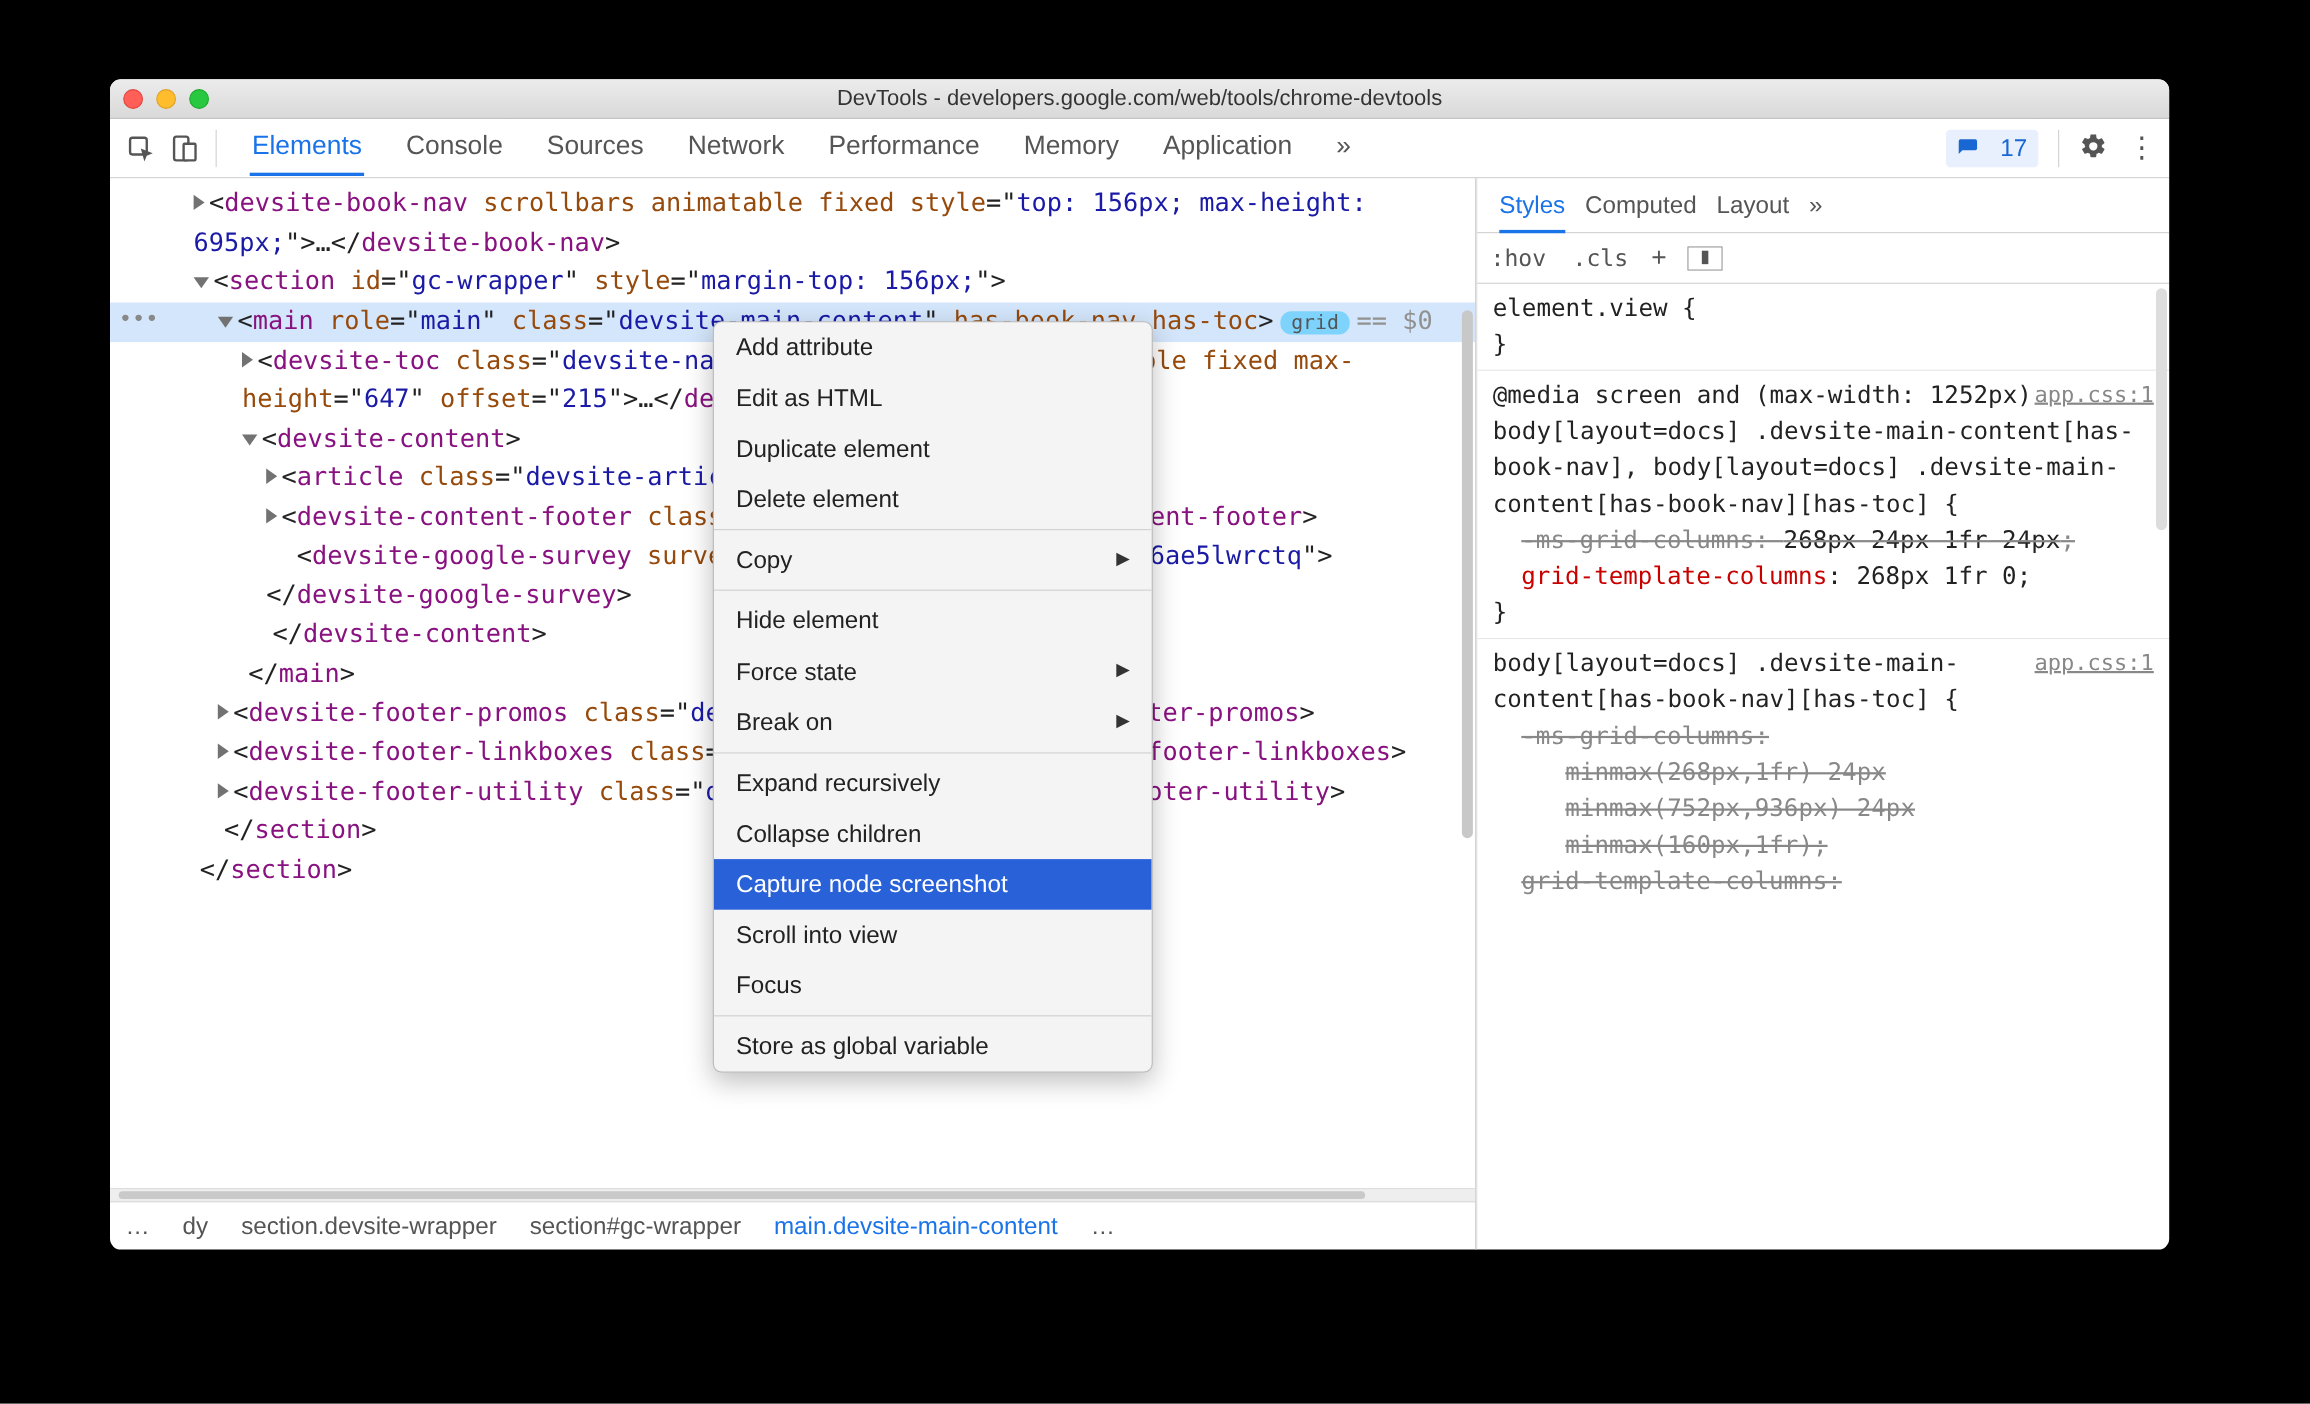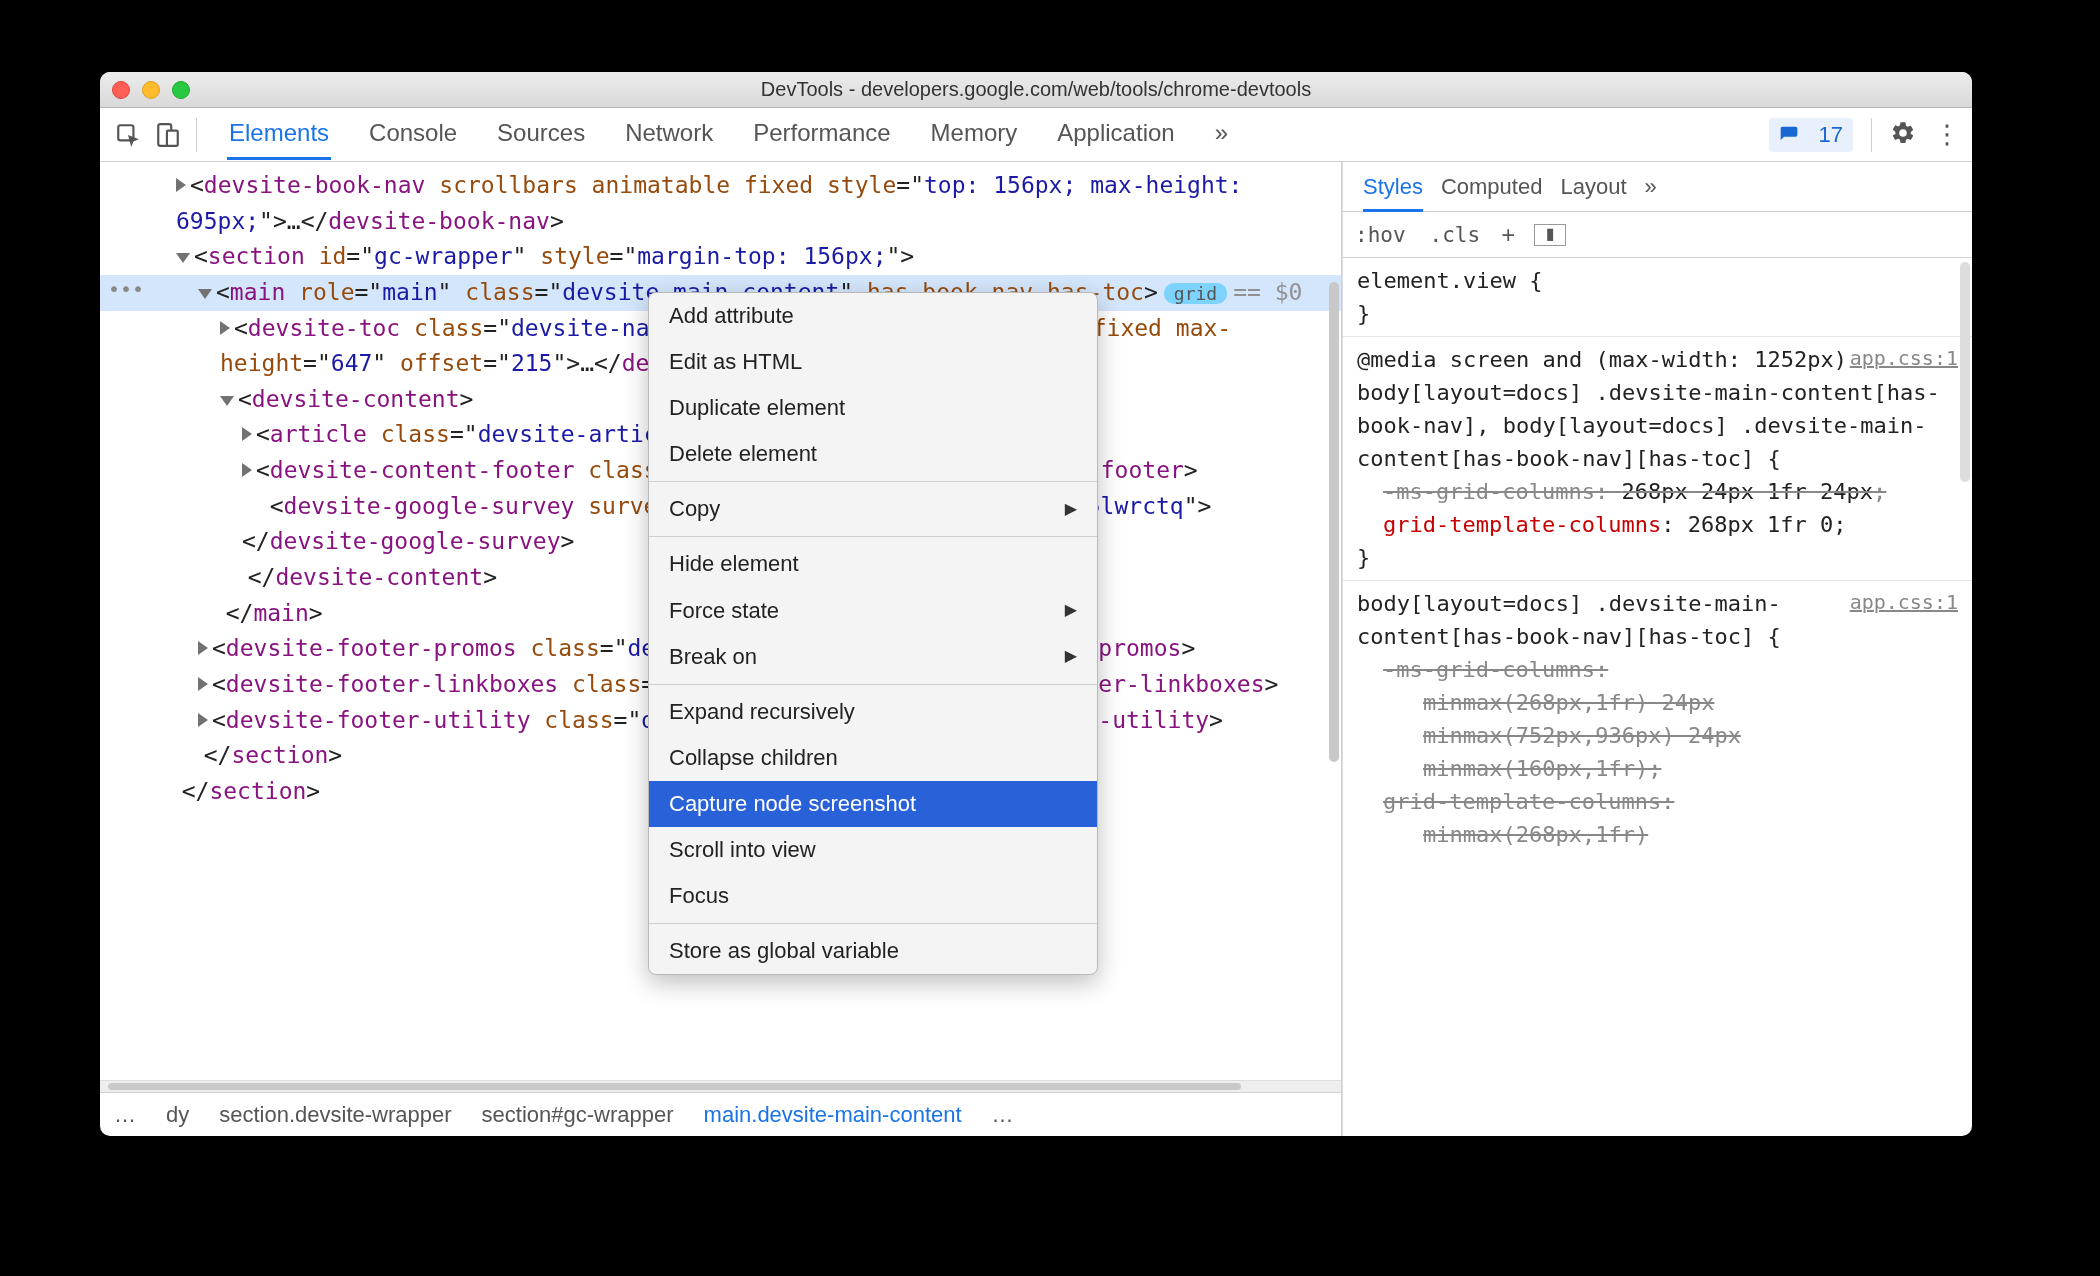--- a/index.html
+++ b/index.html
@@ -88,21 +88,21 @@
   .attrv{color:#1a1aa6}
   .txt{color:#222}
   .selrow{background:#d4e6fb}
   .badge{background:#7dd3fc;color:#555;border-radius:10px;padding:0 10px;font-size:18px;margin:0 6px}
   .eqsel{color:#919191}
   .gutter-dots{position:absolute;left:8px;color:#888;font-size:20px}
 
   
   .ctxmenu {
     position:absolute;
-    width:450px;
+    width:400px;
     background:#f4f4f4;
     border:1px solid #b9b9b9;
     border-radius:8px;
     box-shadow:0 8px 24px rgba(0,0,0,0.25);
     font-family:-apple-system,BlinkMacSystemFont,sans-serif;
     font-size:22px;
     color:#222;
     overflow:hidden;
   }
   .ctxmenu .mi{padding:6px 20px;display:flex;align-items:center}
@@ -299,19 +299,18 @@
           <div>}</div>
         </div>
         <div class="rule" style="border-bottom:none">
           <span class="src">app.css:1</span>
           <div class="selector">body[layout=docs] .devsite-main-content[has-book-nav][has-toc] {</div>
           <div class="indent strike"><span class="prop">-ms-grid-columns:</span></div>
           <div class="indent2 strike">minmax(268px,1fr) 24px</div>
           <div class="indent2 strike">minmax(752px,936px) 24px</div>
           <div class="indent2 strike">minmax(160px,1fr);</div>
           <div class="indent strike"><span class="prop">grid-template-columns:</span></div>
-          <div class="indent2 strike">minmax(268px,1fr)</div>
         </div>
         <div class="rscroll" style="top:4px;height:220px"></div>
       </div>
     </div>
   </div>
 </div>
 
 </body></html>

